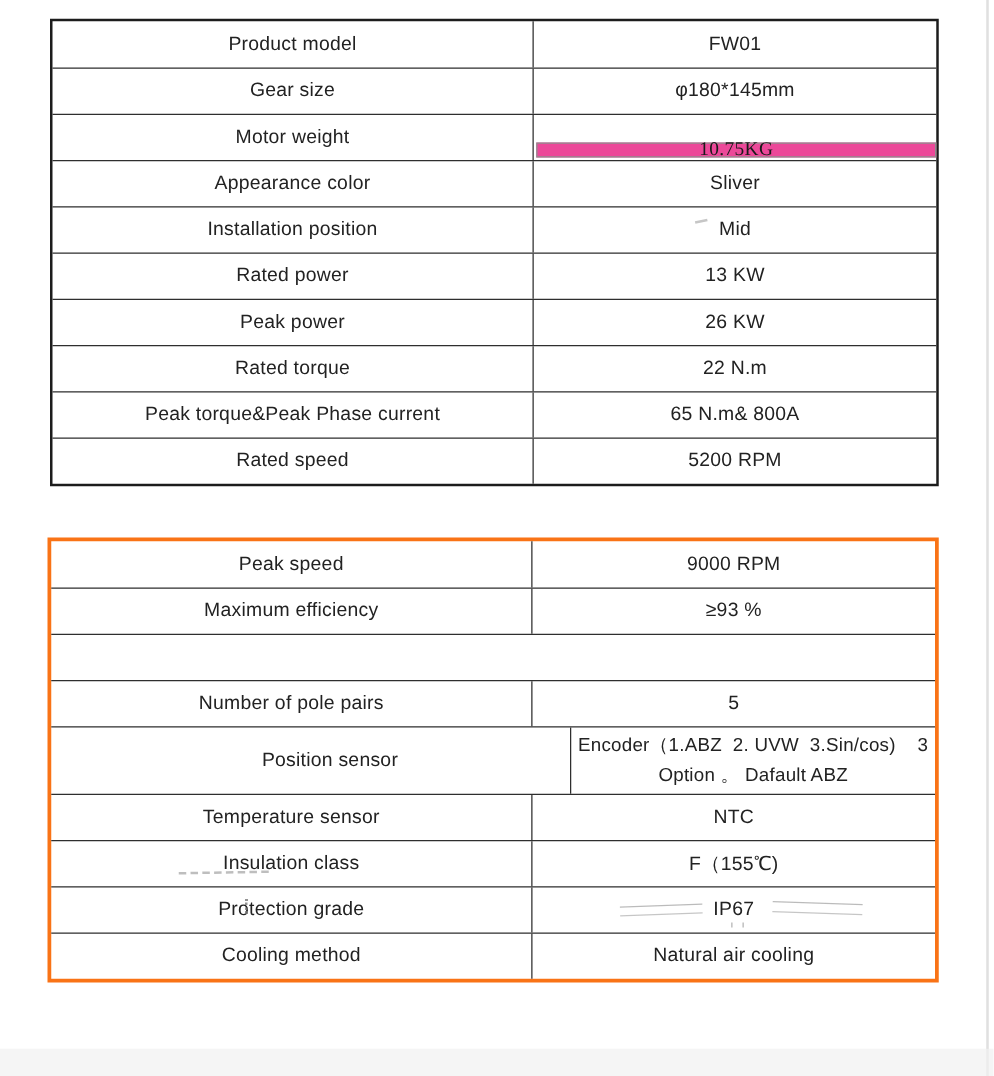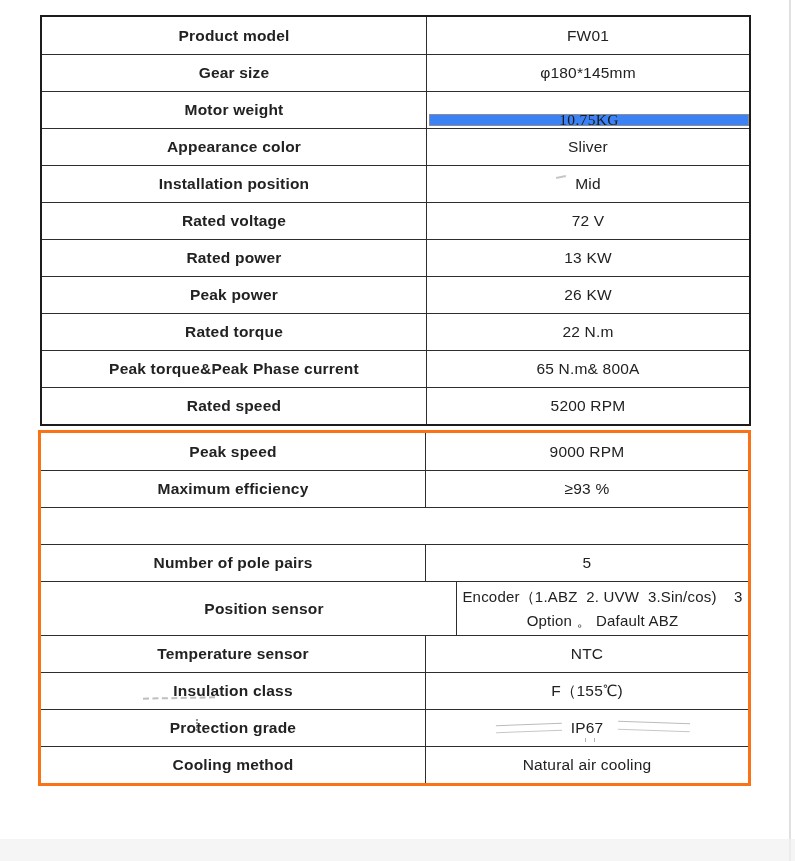--- a/index.html
+++ b/index.html
@@ -43,40 +43,39 @@
     justify-content: center;
     box-sizing: border-box;
     font-size: 15.5px;
     letter-spacing: 0.2px;
     text-align: center;
   }
   .cell.label {
     width: 385px;
     border-right: 1.5px solid #2e2e2e;
     padding: 0 6px;
-    font-weight: bold;
   }
   .cell.value {
     flex: 1;
     position: relative;
     white-space: pre-wrap;
     padding: 0 4px;
   }
   .row.tall .cell.value {
     font-size: 15px;
     line-height: 1.6;
   }
   .patch-box {
     position: absolute;
     top: 2px;
     bottom: 2px;
     left: 2px;
     right: 0px;
     border: 1px solid #8e8e8e;
-    background: #3b82f6;
+    background: #ec4899;
     display: flex;
     align-items: center;
     justify-content: center;
     font-family: "Liberation Serif", serif;
     font-size: 15.5px;
     color: #1a1a1a;
     letter-spacing: 0.3px;
     margin-top: 20px;
   }
   .artifact { position: absolute; pointer-events: none; }
@@ -140,24 +139,20 @@
     </div>
     <div class="row">
       <div class="cell label">Appearance color</div>
       <div class="cell value">Sliver</div>
     </div>
     <div class="row">
       <div class="cell label">Installation position</div>
       <div class="cell value">Mid</div>
     </div>
     <div class="row">
-      <div class="cell label">Rated voltage</div>
-      <div class="cell value">72 V</div>
-    </div>
-    <div class="row">
       <div class="cell label">Rated power</div>
       <div class="cell value">13 KW</div>
     </div>
     <div class="row">
       <div class="cell label">Peak power</div>
       <div class="cell value">26 KW</div>
     </div>
     <div class="row">
       <div class="cell label">Rated torque</div>
       <div class="cell value">22 N.m</div>

